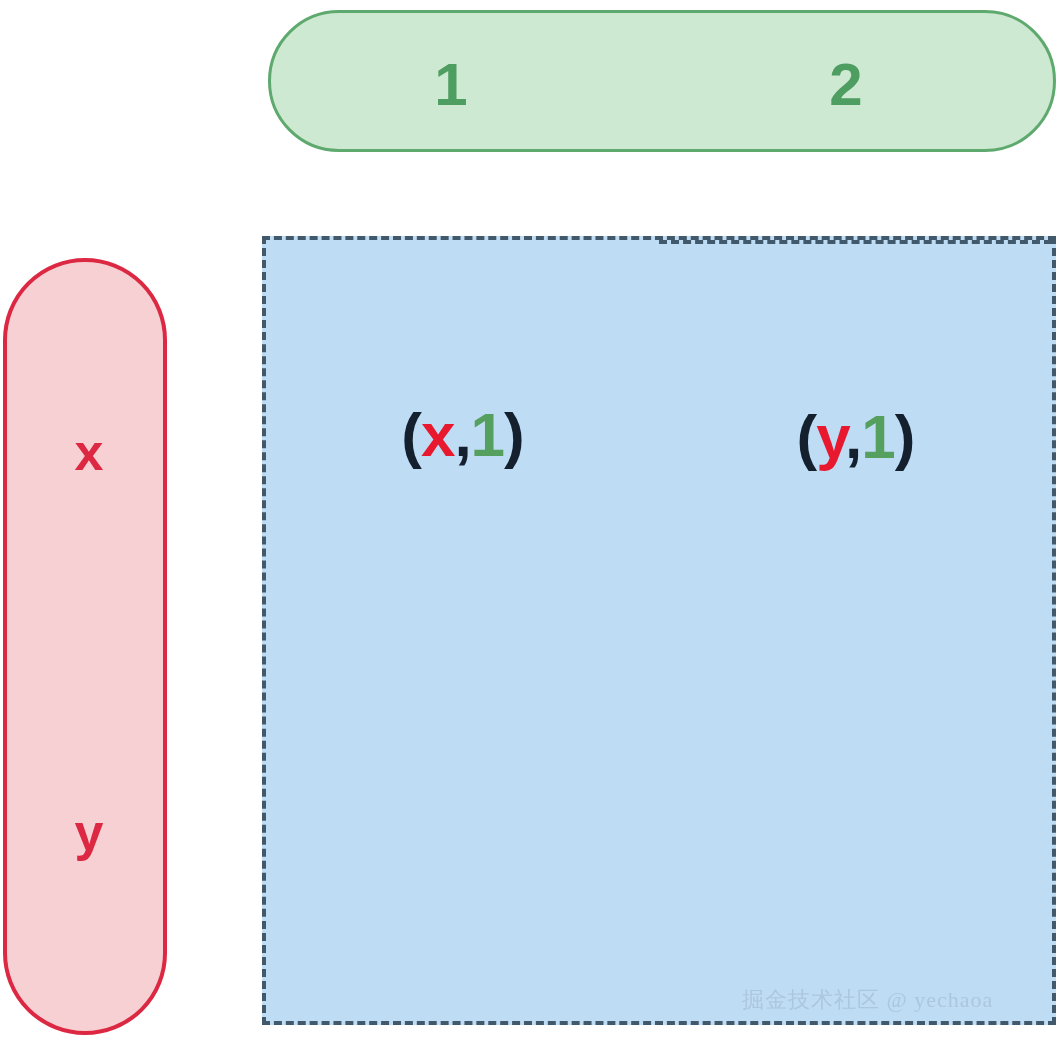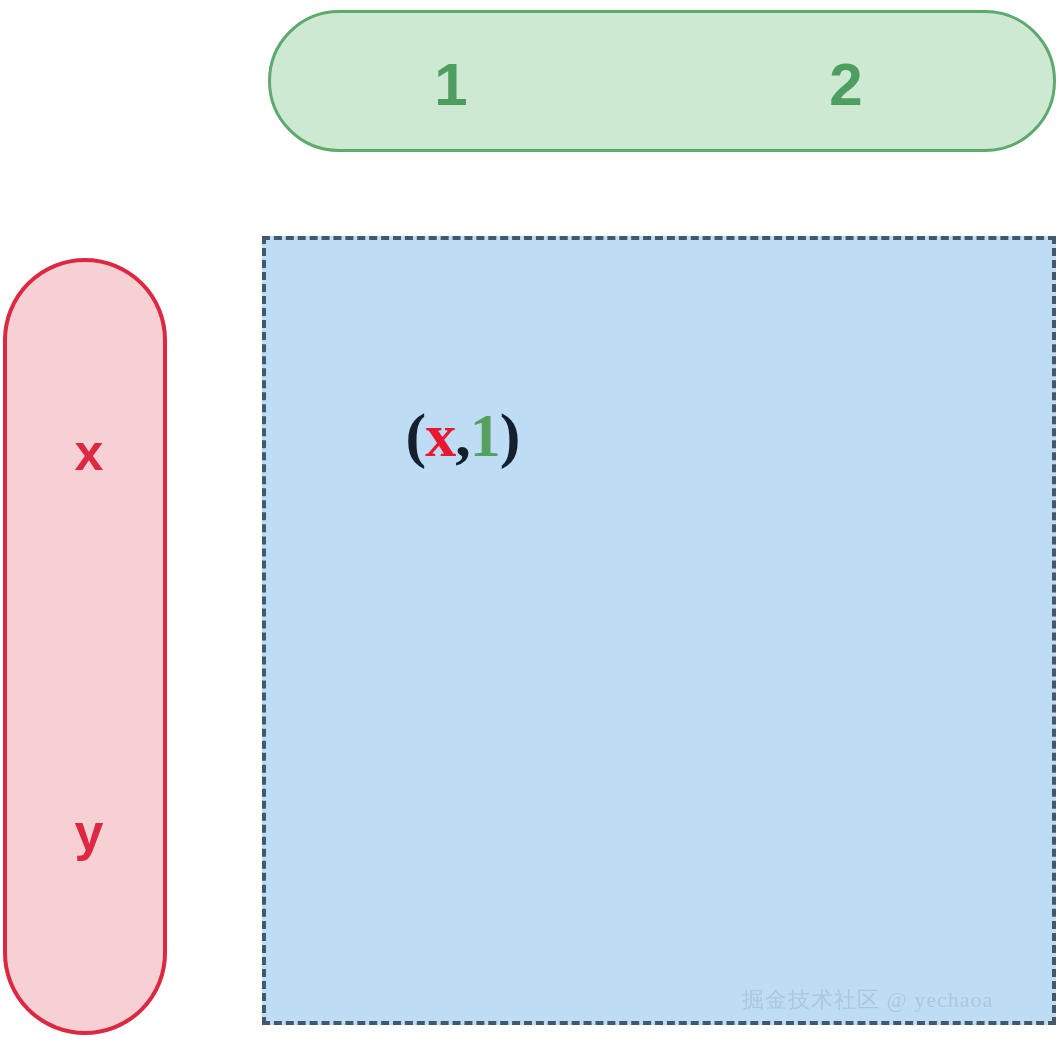--- a/index.html
+++ b/index.html
@@ -95,21 +95,20 @@
   .matrix-cell.col-2 { border-left: 4px dashed #42586B; }
   .matrix-cell.row-2 { border-top: 4px dashed #42586B; }
 
   .tuple {
     font-size: 62px;
     font-weight: bold;
     color: #14202E;
     white-space: nowrap;
     line-height: 1;
     letter-spacing: -1px;
-    font-family: Liberation Serif, serif;
   }
   .tuple .paren  { color: #14202E; font-weight: bold; }
   .tuple .rowvar { color: #E8192F; font-weight: bold; }
   .tuple .comma  { color: #14202E; font-weight: bold; }
   .tuple .colvar { color: #56A05F; font-weight: bold; }
 
   
   .watermark {
     position: absolute;
     left: 742px;
@@ -139,19 +138,24 @@
 
   <div class="matrix-grid">
 
     <div class="matrix-cell row-1 col-1">
       <span class="tuple">
         <span class="paren">(</span><span class="rowvar">x</span><span class="comma">,</span><span class="colvar">1</span><span class="paren">)</span>
       </span>
     </div>
 
 
+    <div class="matrix-cell row-2 col-1">
+      <span class="tuple">
+        <span class="paren">(</span><span class="rowvar">y</span><span class="comma">,</span><span class="colvar">1</span><span class="paren">)</span>
+      </span>
+    </div>
 
 
   </div>
 
   <div class="watermark">掘金技术社区 @ yechaoa</div>
 
 </div>
 
 </body></html>

